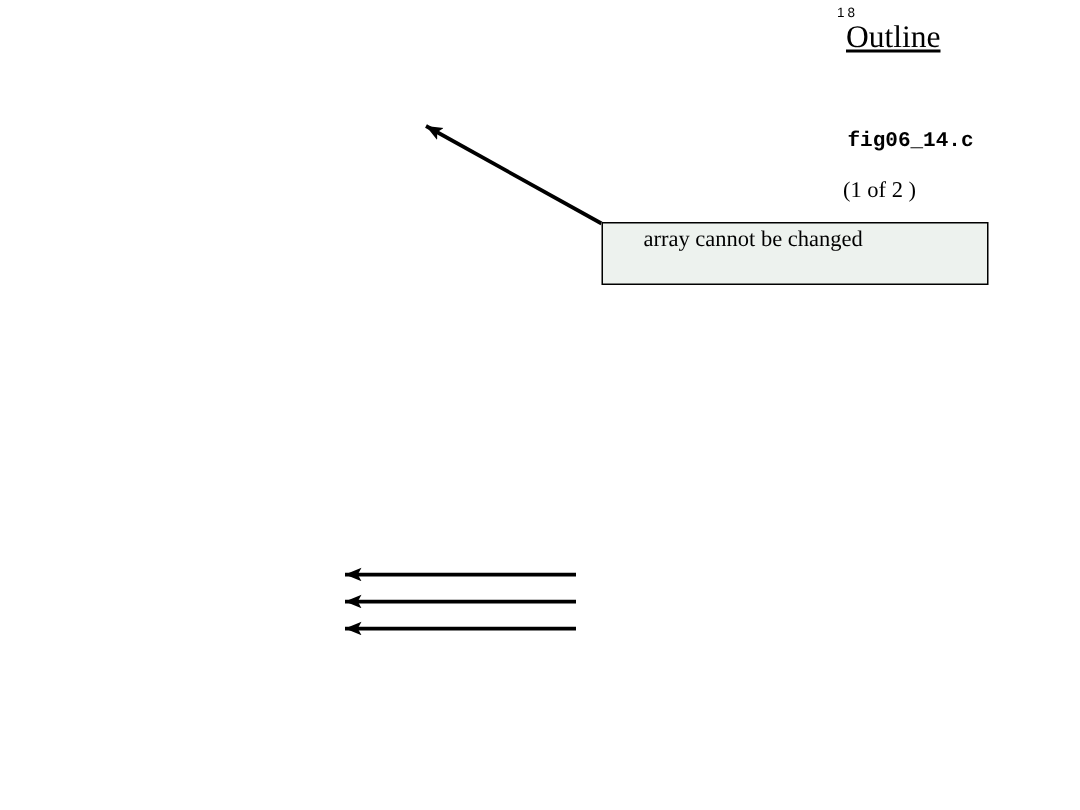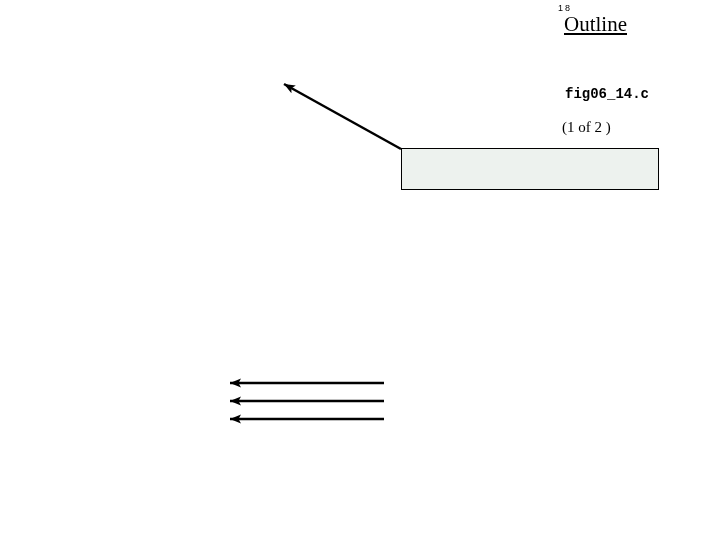--- a/index.html
+++ b/index.html
@@ -96,16 +96,17 @@
         <path d="M0,0 L11,4.5 L0,9 L2.5,4.5 Z" fill="#000000"></path>
       </marker>
     </defs>
     <line x1="401" y1="149" x2="284" y2="84" stroke="#000000" stroke-width="2.5" marker-end="url(#ah)"></line>
     <line x1="384" y1="383" x2="230" y2="383" stroke="#000000" stroke-width="2.5" marker-end="url(#ah)"></line>
     <line x1="384" y1="401" x2="230" y2="401" stroke="#000000" stroke-width="2.5" marker-end="url(#ah)"></line>
     <line x1="384" y1="419" x2="230" y2="419" stroke="#000000" stroke-width="2.5" marker-end="url(#ah)"></line>
   </svg>
 
   <div class="callout c1">
+    <div class="cl-line ind">array cannot be changed</div>
   </div>
 
 
 </div>
 
 </body></html>

